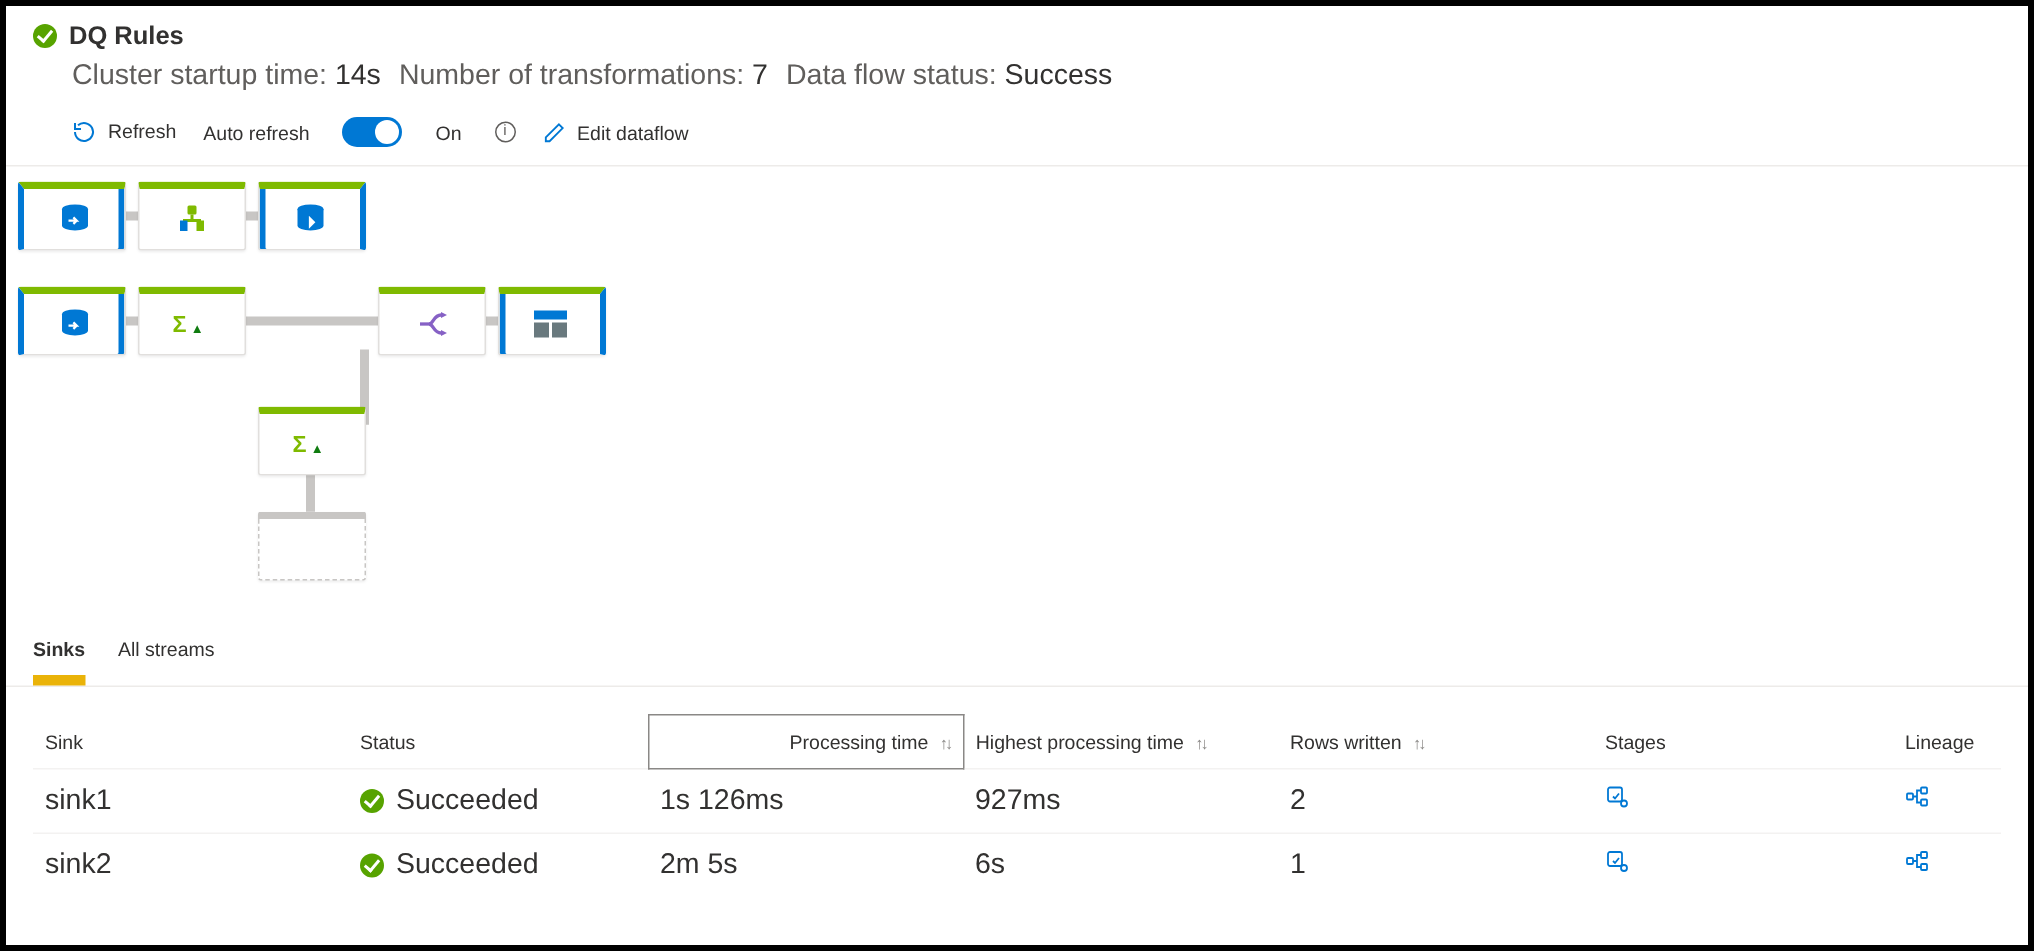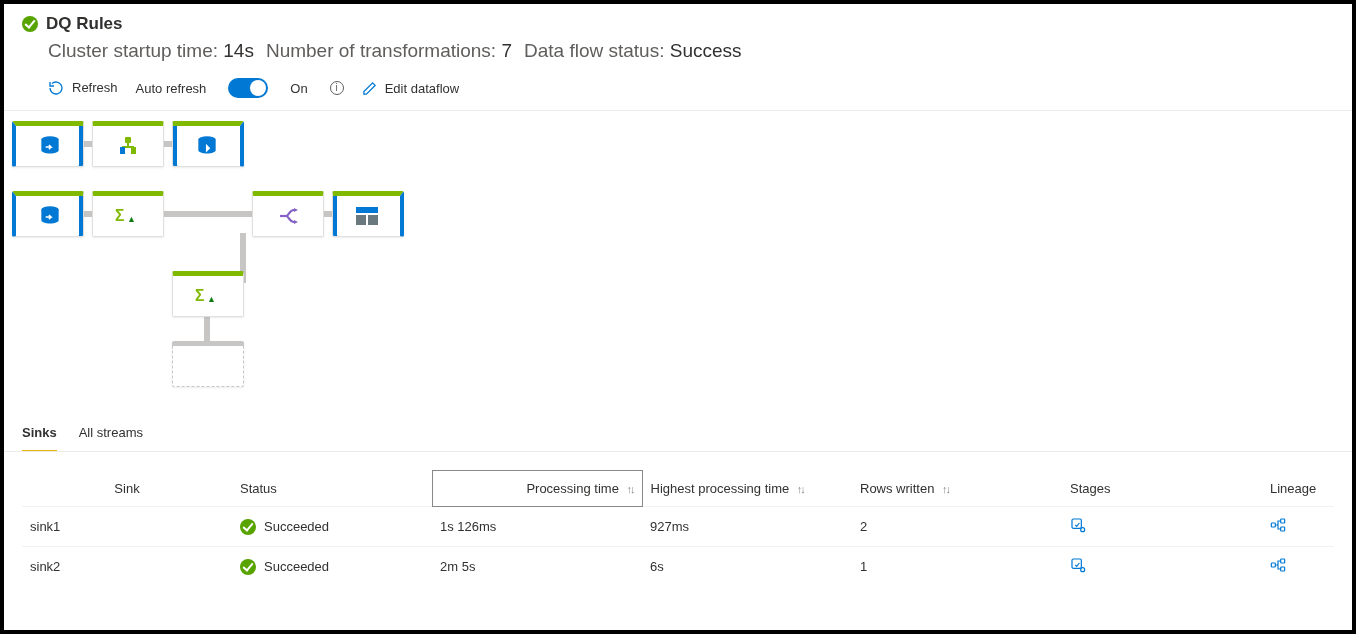--- a/index.html
+++ b/index.html
@@ -28,28 +28,28 @@
   .node { position:absolute; width:72px; height:46px; background:#fff; border:1px solid #e1dfdd; border-top:5px solid #7fba00; border-radius:2px; box-shadow:0 1px 2px rgba(0,0,0,.08); display:flex; align-items:center; justify-content:center; }
   .node.edge-left { box-shadow: -4px 0 0 #0078d4 inset, 0 1px 2px rgba(0,0,0,.08); border-left:4px solid #0078d4; }
   .node.edge-right { box-shadow: 4px 0 0 #0078d4 inset, 0 1px 2px rgba(0,0,0,.08); border-right:4px solid #0078d4; }
   .node.ghost { border:1px dashed #c8c6c4; border-top:5px solid #c8c6c4; }
   .ico { width:26px; height:26px; display:flex; align-items:center; justify-content:center; }
   .pipe { position:absolute; background:#c8c6c4; }
 
   
   .tabs { display:flex; gap:22px; padding:0 18px; border-bottom:1px solid #edebe9; margin-top:4px; }
   .tab { padding:10px 0 10px 0; cursor:pointer; color:#323130; }
-  .tab.active { font-weight:600; border-bottom:1px solid #eab308; }
+  .tab.active { font-weight:600; border-bottom:7px solid #eab308; }
 
   
   table { width:calc(100% - 36px); margin:18px 18px 0 18px; border-collapse:collapse; }
   th { text-align:left; font-weight:400; color:#323130; padding:10px 8px; font-size:13px; }
   th.sorted { border:1px solid #8a8886; }
   .sort-arr { color:#8a8886; font-size:11px; margin-left:4px; letter-spacing:-2px; }
-  td { padding:10px 8px; border-top:1px solid #f3f2f1; font-size:13px; }
+  td { padding:10px 8px; border-top:1px solid #f3f2f1; font-size:19px; }
   .td-status { display:flex; align-items:center; gap:8px; }
   .stages-ico, .lineage-ico { color:#0078d4; cursor:pointer; }
 </style>
 </head>
 <body>
 
 <div class="frame">
 
   <div class="hdr">
     <div class="hdr-title-row">
@@ -190,21 +190,21 @@
   </div>
 
   <div class="tabs">
     <div class="tab active">Sinks</div>
     <div class="tab">All streams</div>
   </div>
 
   <table>
     <thead>
       <tr>
-        <th style="width:210px;text-align:center;">Sink</th>
+        <th style="width:210px;">Sink</th>
         <th style="width:200px;">Status</th>
         <th style="width:210px;text-align:right;" class="sorted">
           <span>Processing time</span>
           <span class="sort-arr">↑↓</span>
         </th>
         <th style="width:210px;">
           <span>Highest processing time</span>
           <span class="sort-arr">↑↓</span>
         </th>
         <th style="width:210px;">

